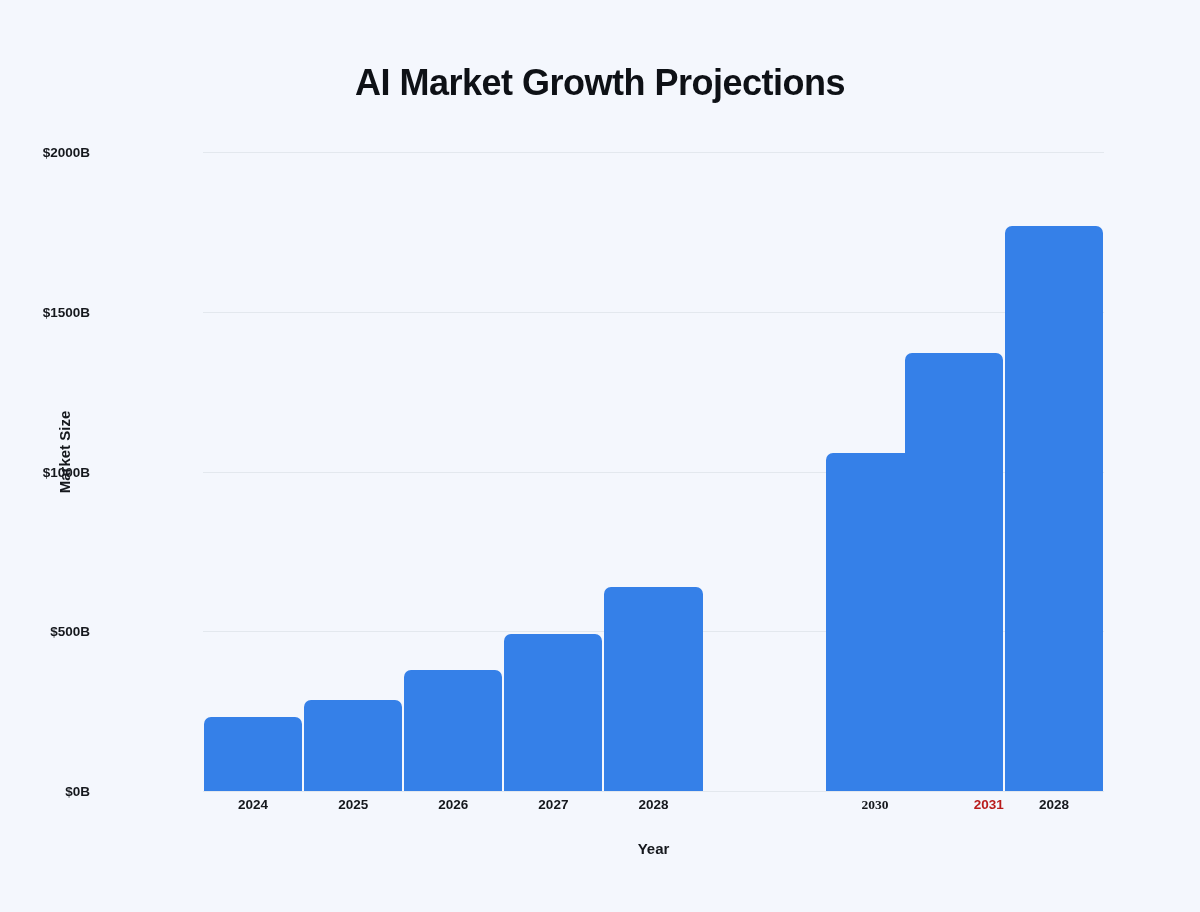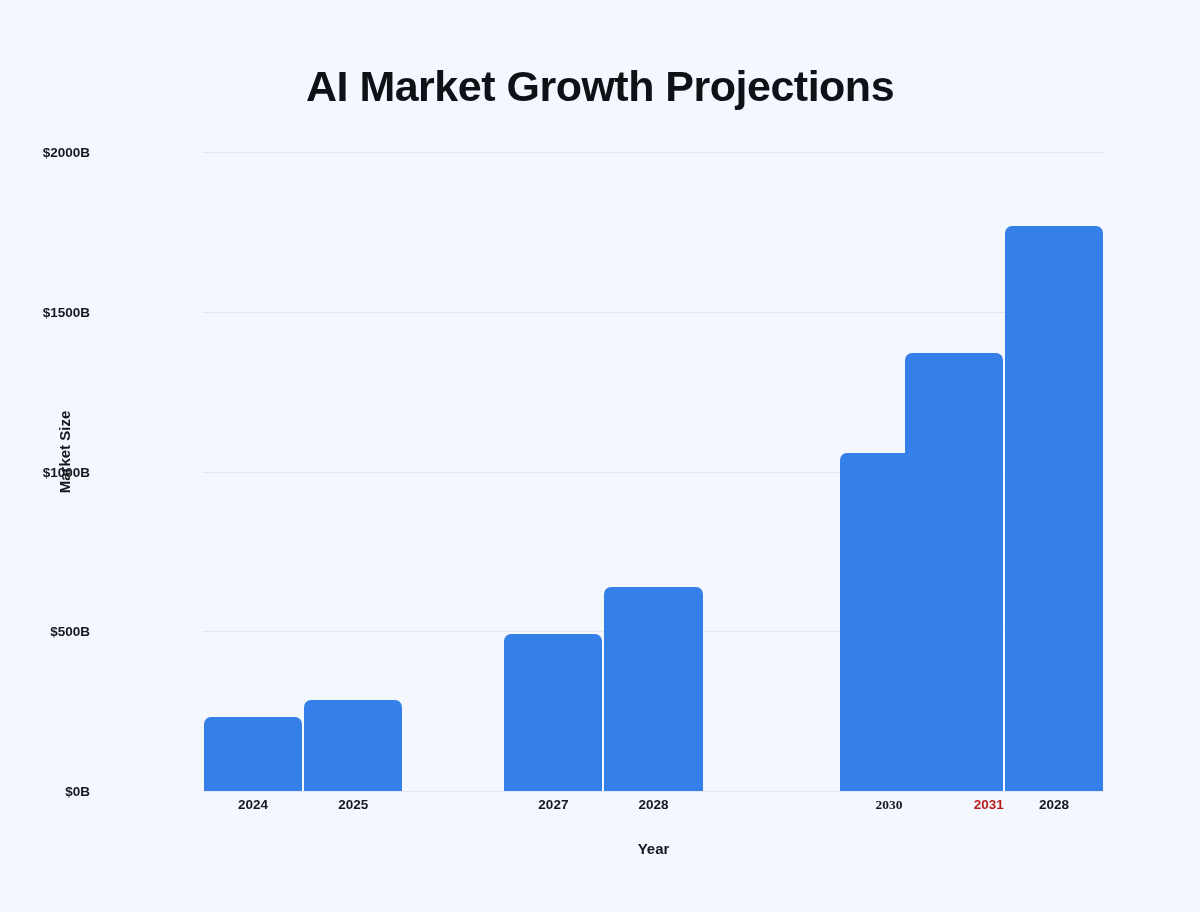--- a/index.html
+++ b/index.html
@@ -18,21 +18,21 @@
     width: 1200px;
     height: 912px;
   }
   
   #chart-title {
     position: absolute;
     left: 0;
     top: 62px;
     width: 1200px;
     text-align: center;
-    font-size: 43px;
+    font-size: 36px;
     font-weight: bold;
     color: #0e1116;
     letter-spacing: -0.5px;
     white-space: nowrap;
   }
   
   #y-axis-title {
     position: absolute;
     left: 56px;
     top: 382px;
@@ -141,29 +141,33 @@
   <div id="bars-layer">
 
   <div class="bar-slot" style="left: 0px; width: 100.111px;">
         <div class="bar" title="$232B" style="height: 74.124px; background: rgb(53, 128, 232);"></div>
         <div class="xtick-label" style="color: rgb(21, 24, 29);">2024</div>
       </div>
       <div class="bar-slot" style="left: 100.111px; width: 100.111px;">
         <div class="bar" title="$285B" style="height: 91.0575px; background: rgb(53, 128, 232);"></div>
         <div class="xtick-label" style="color: rgb(21, 24, 29);">2025</div>
       </div>
+      <div class="bar-slot" style="left: 200.222px; width: 100.111px;">
+        <div class="bar" title="$378B" style="height: 120.771px; background: rgb(53, 128, 232);"></div>
+        <div class="xtick-label" style="color: rgb(21, 24, 29);">2026</div>
+      </div>
       <div class="bar-slot" style="left: 300.333px; width: 100.111px;">
         <div class="bar" title="$490B" style="height: 156.555px; background: rgb(53, 128, 232);"></div>
         <div class="xtick-label" style="color: rgb(21, 24, 29);">2027</div>
       </div>
       <div class="bar-slot" style="left: 400.444px; width: 100.111px;">
         <div class="bar" title="$638B" style="height: 203.841px; background: rgb(53, 128, 232);"></div>
         <div class="xtick-label" style="color: rgb(21, 24, 29);">2028</div>
       </div>
-      <div class="bar-slot" style="left: 636px; width: 100.111px; font-family: Liberation Serif, serif;">
+      <div class="bar-slot" style="left: 622px; width: 100.111px; font-family: Liberation Serif, serif;">
         <div class="bar" title="$1058B" style="height: 338.031px; background: rgb(53, 128, 232);"></div>
         <div class="xtick-label" style="color: rgb(21, 24, 29);">2030</div>
       </div>
       <div class="bar-slot" style="left: 700.778px; width: 100.111px;">
         <div class="bar" title="$1370B" style="height: 437.715px; background: rgb(53, 128, 232);"></div>
         <div class="xtick-label" style="color: #b91c1c; text-align: right;">2031</div>
       </div>
       <div class="bar-slot" style="left: 800.889px; width: 100.111px;">
         <div class="bar" title="$1770B" style="height: 565.515px; background: rgb(53, 128, 232);"></div>
         <div class="xtick-label" style="color: rgb(21, 24, 29);">2028</div>

